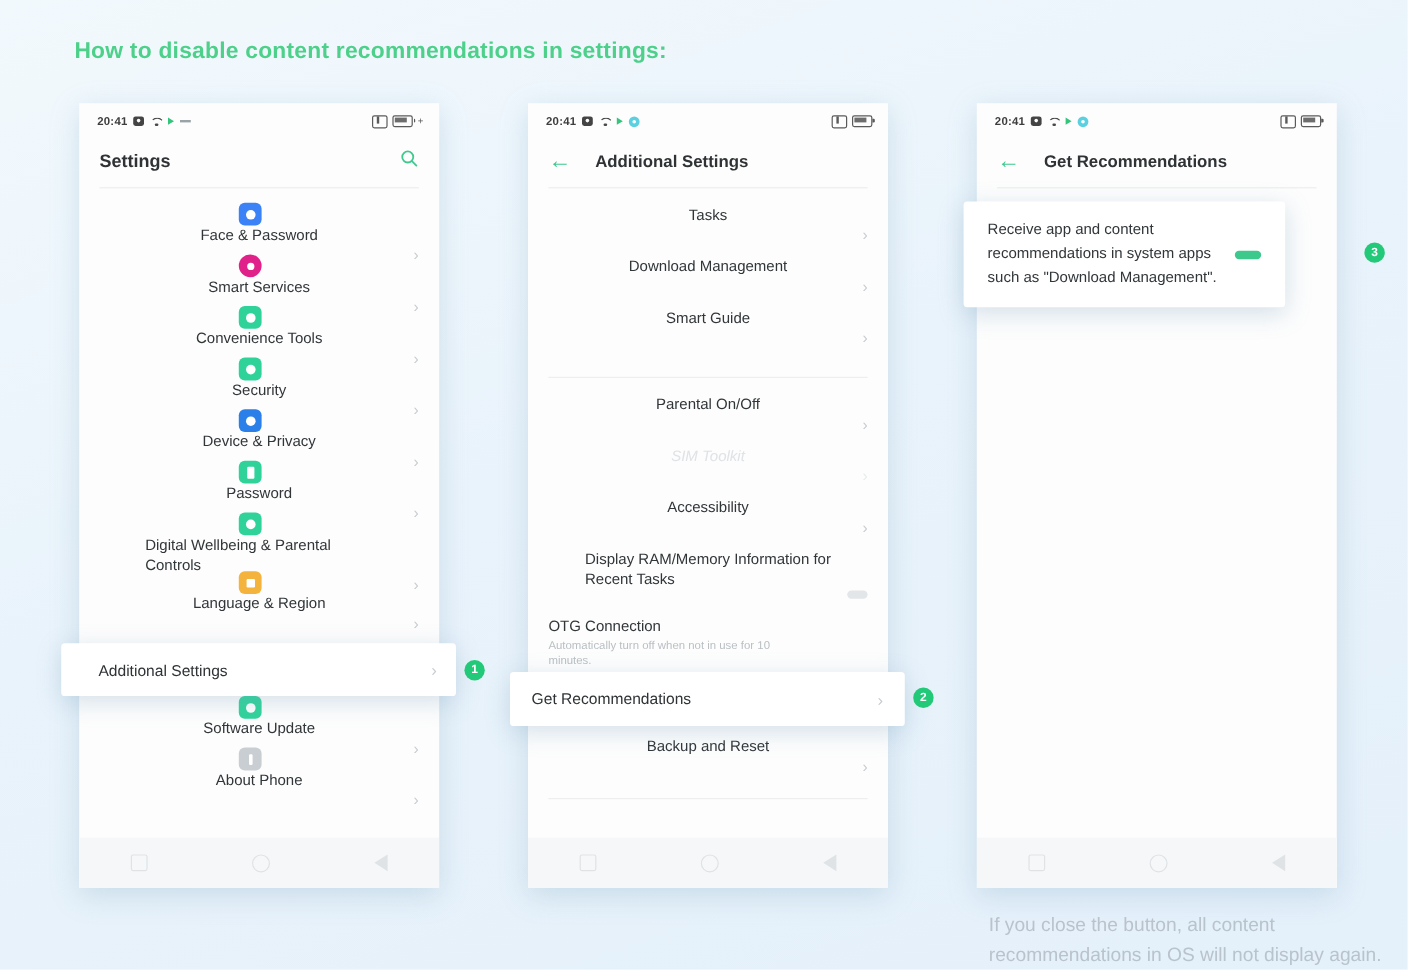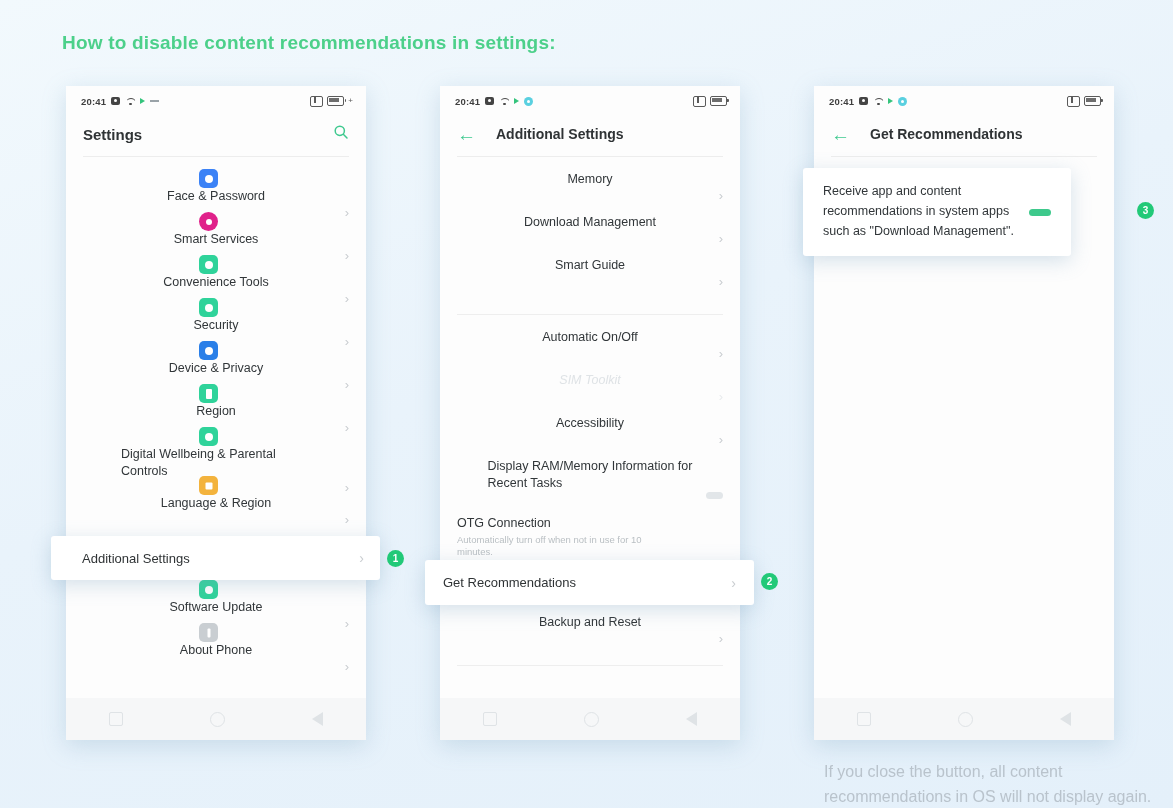--- a/index.html
+++ b/index.html
@@ -178,21 +178,21 @@
       <span class="ricon" style="background:#2a7fe8">
           <span class="inner"></span>
         </span>
       <span class="rlabel">Device &amp; Privacy</span>
       <span class="chev">›</span>
     </div>
     <div class="row">
       <span class="ricon sq" style="background:#2fd39a">
           <span class="inner" style="width:6px;height:10px;border-radius:1px"></span>
         </span>
-      <span class="rlabel">Region</span>
+      <span class="rlabel">Password</span>
       <span class="chev">›</span>
     </div>
     <div class="row tall">
       <span class="ricon" style="background:#2fd39a">
           <span class="inner"></span>
         </span>
       <span class="rlabel" style="max-width:190px">Digital Wellbeing &amp; Parental Controls</span>
       <span class="chev">›</span>
     </div>
     <div class="row">
@@ -246,35 +246,35 @@
 
   <div class="ph-header">
     <span class="back-arrow">←</span>
     <span class="ph-title-sm">Additional Settings</span>
   </div>
   <div class="hdr-rule"></div>
 
   <div class="list">
     <div style="height:14px"></div>
     <div class="row">
-      <span class="rlabel">Memory</span>
+      <span class="rlabel">Tasks</span>
       <span class="chev">›</span>
     </div>
     <div class="row">
       <span class="rlabel">Download Management</span>
       <span class="chev">›</span>
     </div>
     <div class="row">
       <span class="rlabel">Smart Guide</span>
       <span class="chev">›</span>
     </div>
     <div class="divider" style="margin-top:14px;margin-bottom:14px"></div>
 
     <div class="row">
-      <span class="rlabel">Automatic On/Off</span>
+      <span class="rlabel">Parental On/Off</span>
       <span class="chev">›</span>
     </div>
     <div class="row dim">
       <span class="rlabel">SIM Toolkit</span>
       <span class="chev">›</span>
     </div>
     <div class="row">
       <span class="rlabel">Accessibility</span>
       <span class="chev">›</span>
     </div>

